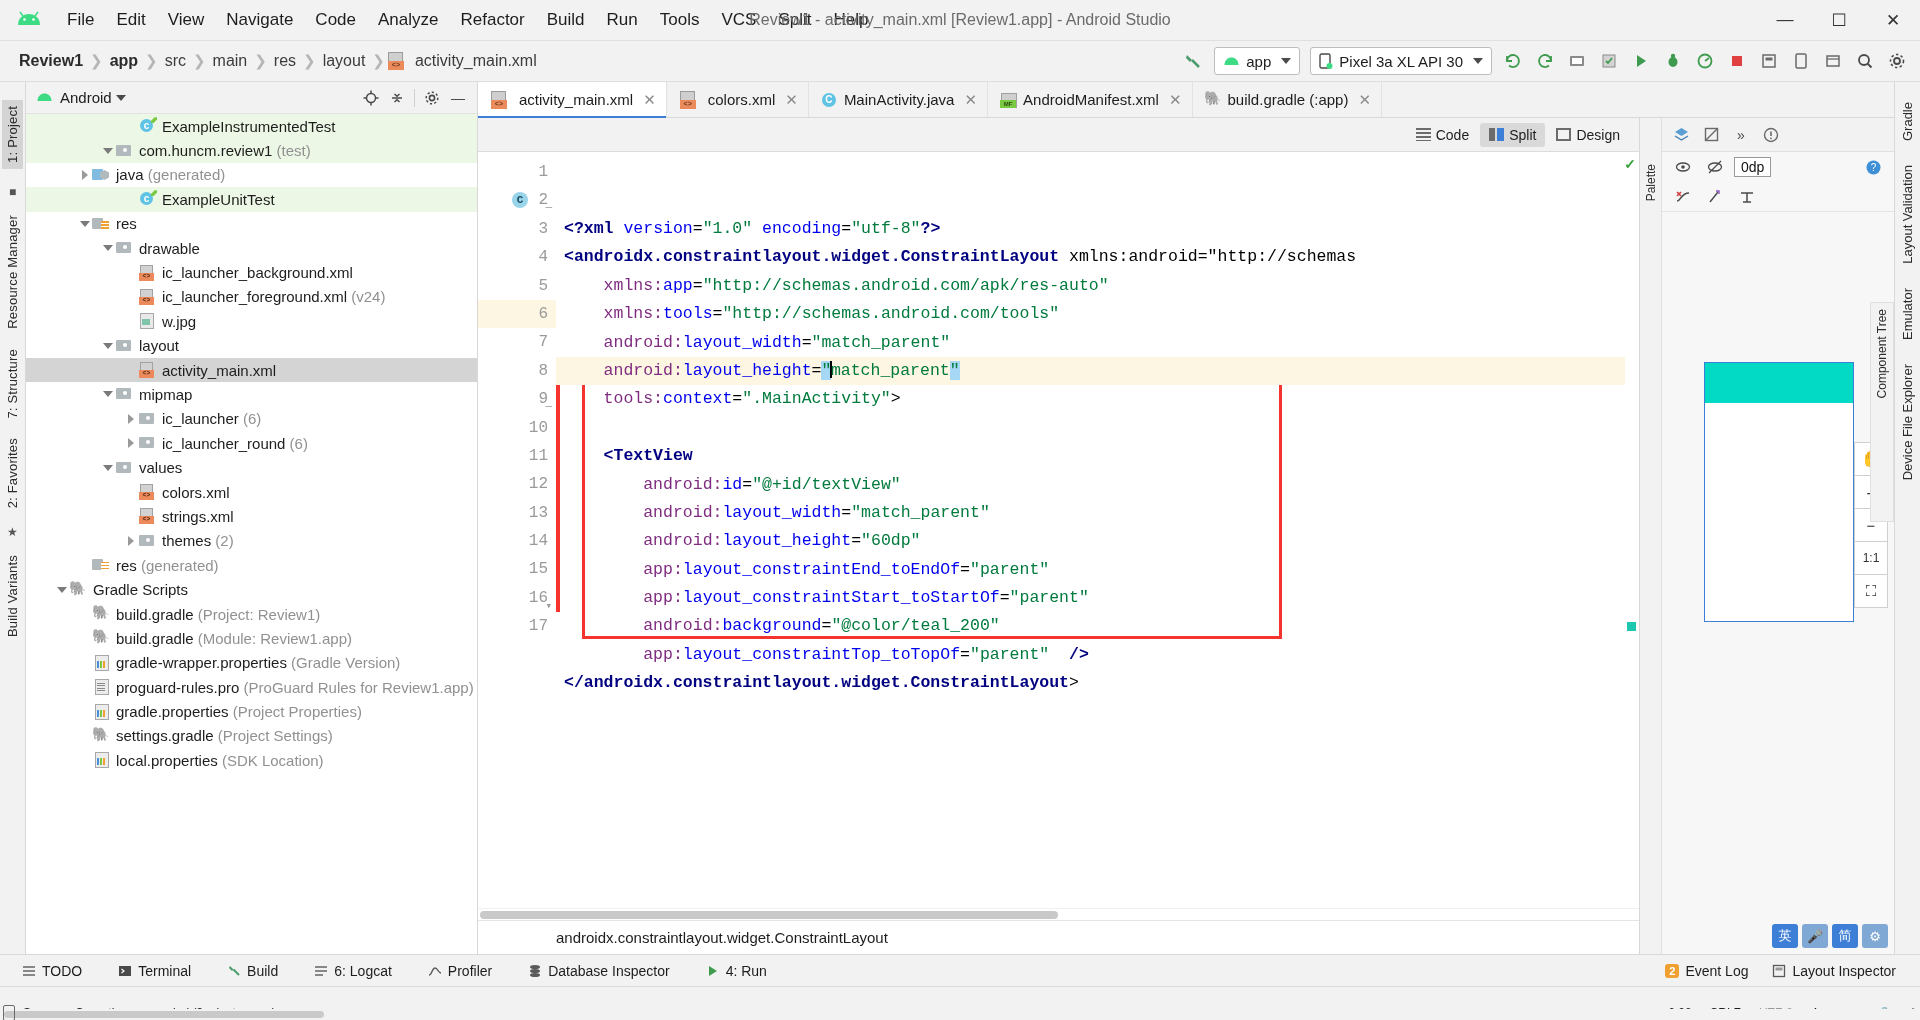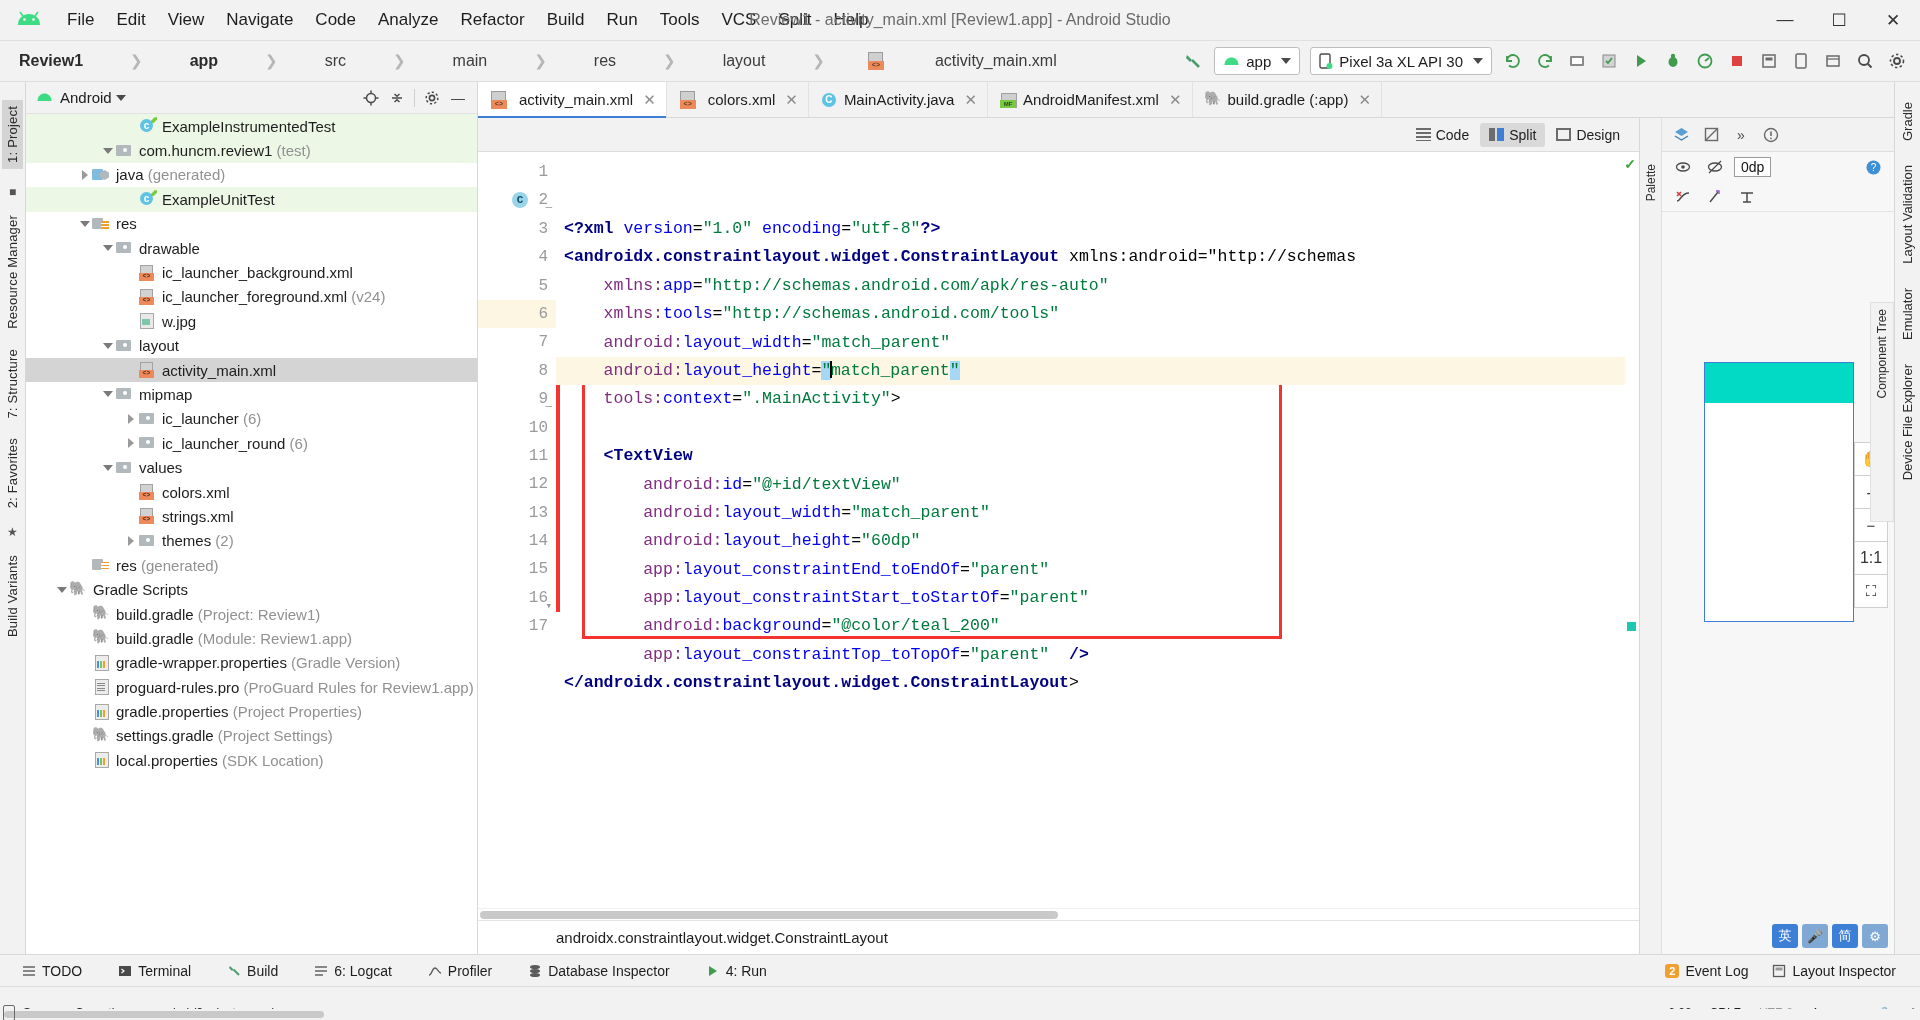--- a/index.html
+++ b/index.html
@@ -29,21 +29,21 @@
   }
   .win-btns { margin-left: auto; display: flex; align-items: center; height:100%; z-index:3; }
   .win-btn { width: 54px; height: 41px; display:flex; align-items:center; justify-content:center; color:#333; font-size:17px;}
 
   
   .navbar {
     height: 41px; display: flex; align-items: center;
     background: #f2f2f2; border-bottom: 1px solid #dedede;
     padding-left: 14px; flex: 0 0 41px; position: relative;
   }
-  .crumbs { display: flex; align-items: flex-start; font-size: 16px; color:#2b2b2b;gap:40px; }
+  .crumbs { display: flex; align-items: flex-start; font-size: 16px; color:#2b2b2b; }
   .crumb { padding: 0 5px; white-space:nowrap; }
   .crumb.bold { font-weight: bold; }
   .crumb.dim { color:#3c3c3c; }
   .crumb-sep { color:#b6b6b6; font-size:15px; padding:0 2px; }
   .xmlicon {
     width: 18px; height: 18px; position: relative; display:inline-block; margin-right:5px; vertical-align:-4px;
   }
   .xmlicon::before{
     content:""; position:absolute; left:1px; top:0px; width:13px; height:13px;
     background:#cfcfcf; border:1px solid #9b9b9b;
@@ -830,21 +830,21 @@
                   </span>
               </div>
               <div class="dp-canvas">
                 <div class="phone">
                   <div class="teal"></div>
                 </div>
                 <div class="dp-tools">
                   <div class="dpt">✋</div>
                   <div class="dpt">+</div>
                   <div class="dpt">−</div>
-                  <div class="dpt" style="font-size:16px;">1:1</div>
+                  <div class="dpt" style="font-size:12px;">1:1</div>
                   <div class="dpt">⛶</div>
                 </div>
                 <div class="comp-tree-tab" style="top:90px;bottom:auto;height:220px;">
                   <span class="v">Component Tree</span>
                 </div>
                 <div class="ime-bar">
                   <span class="ime-box">英</span>
                   <span class="ime-box grey">🎤</span>
                   <span class="ime-box">简</span>
                   <span class="ime-box grey">⚙</span>

